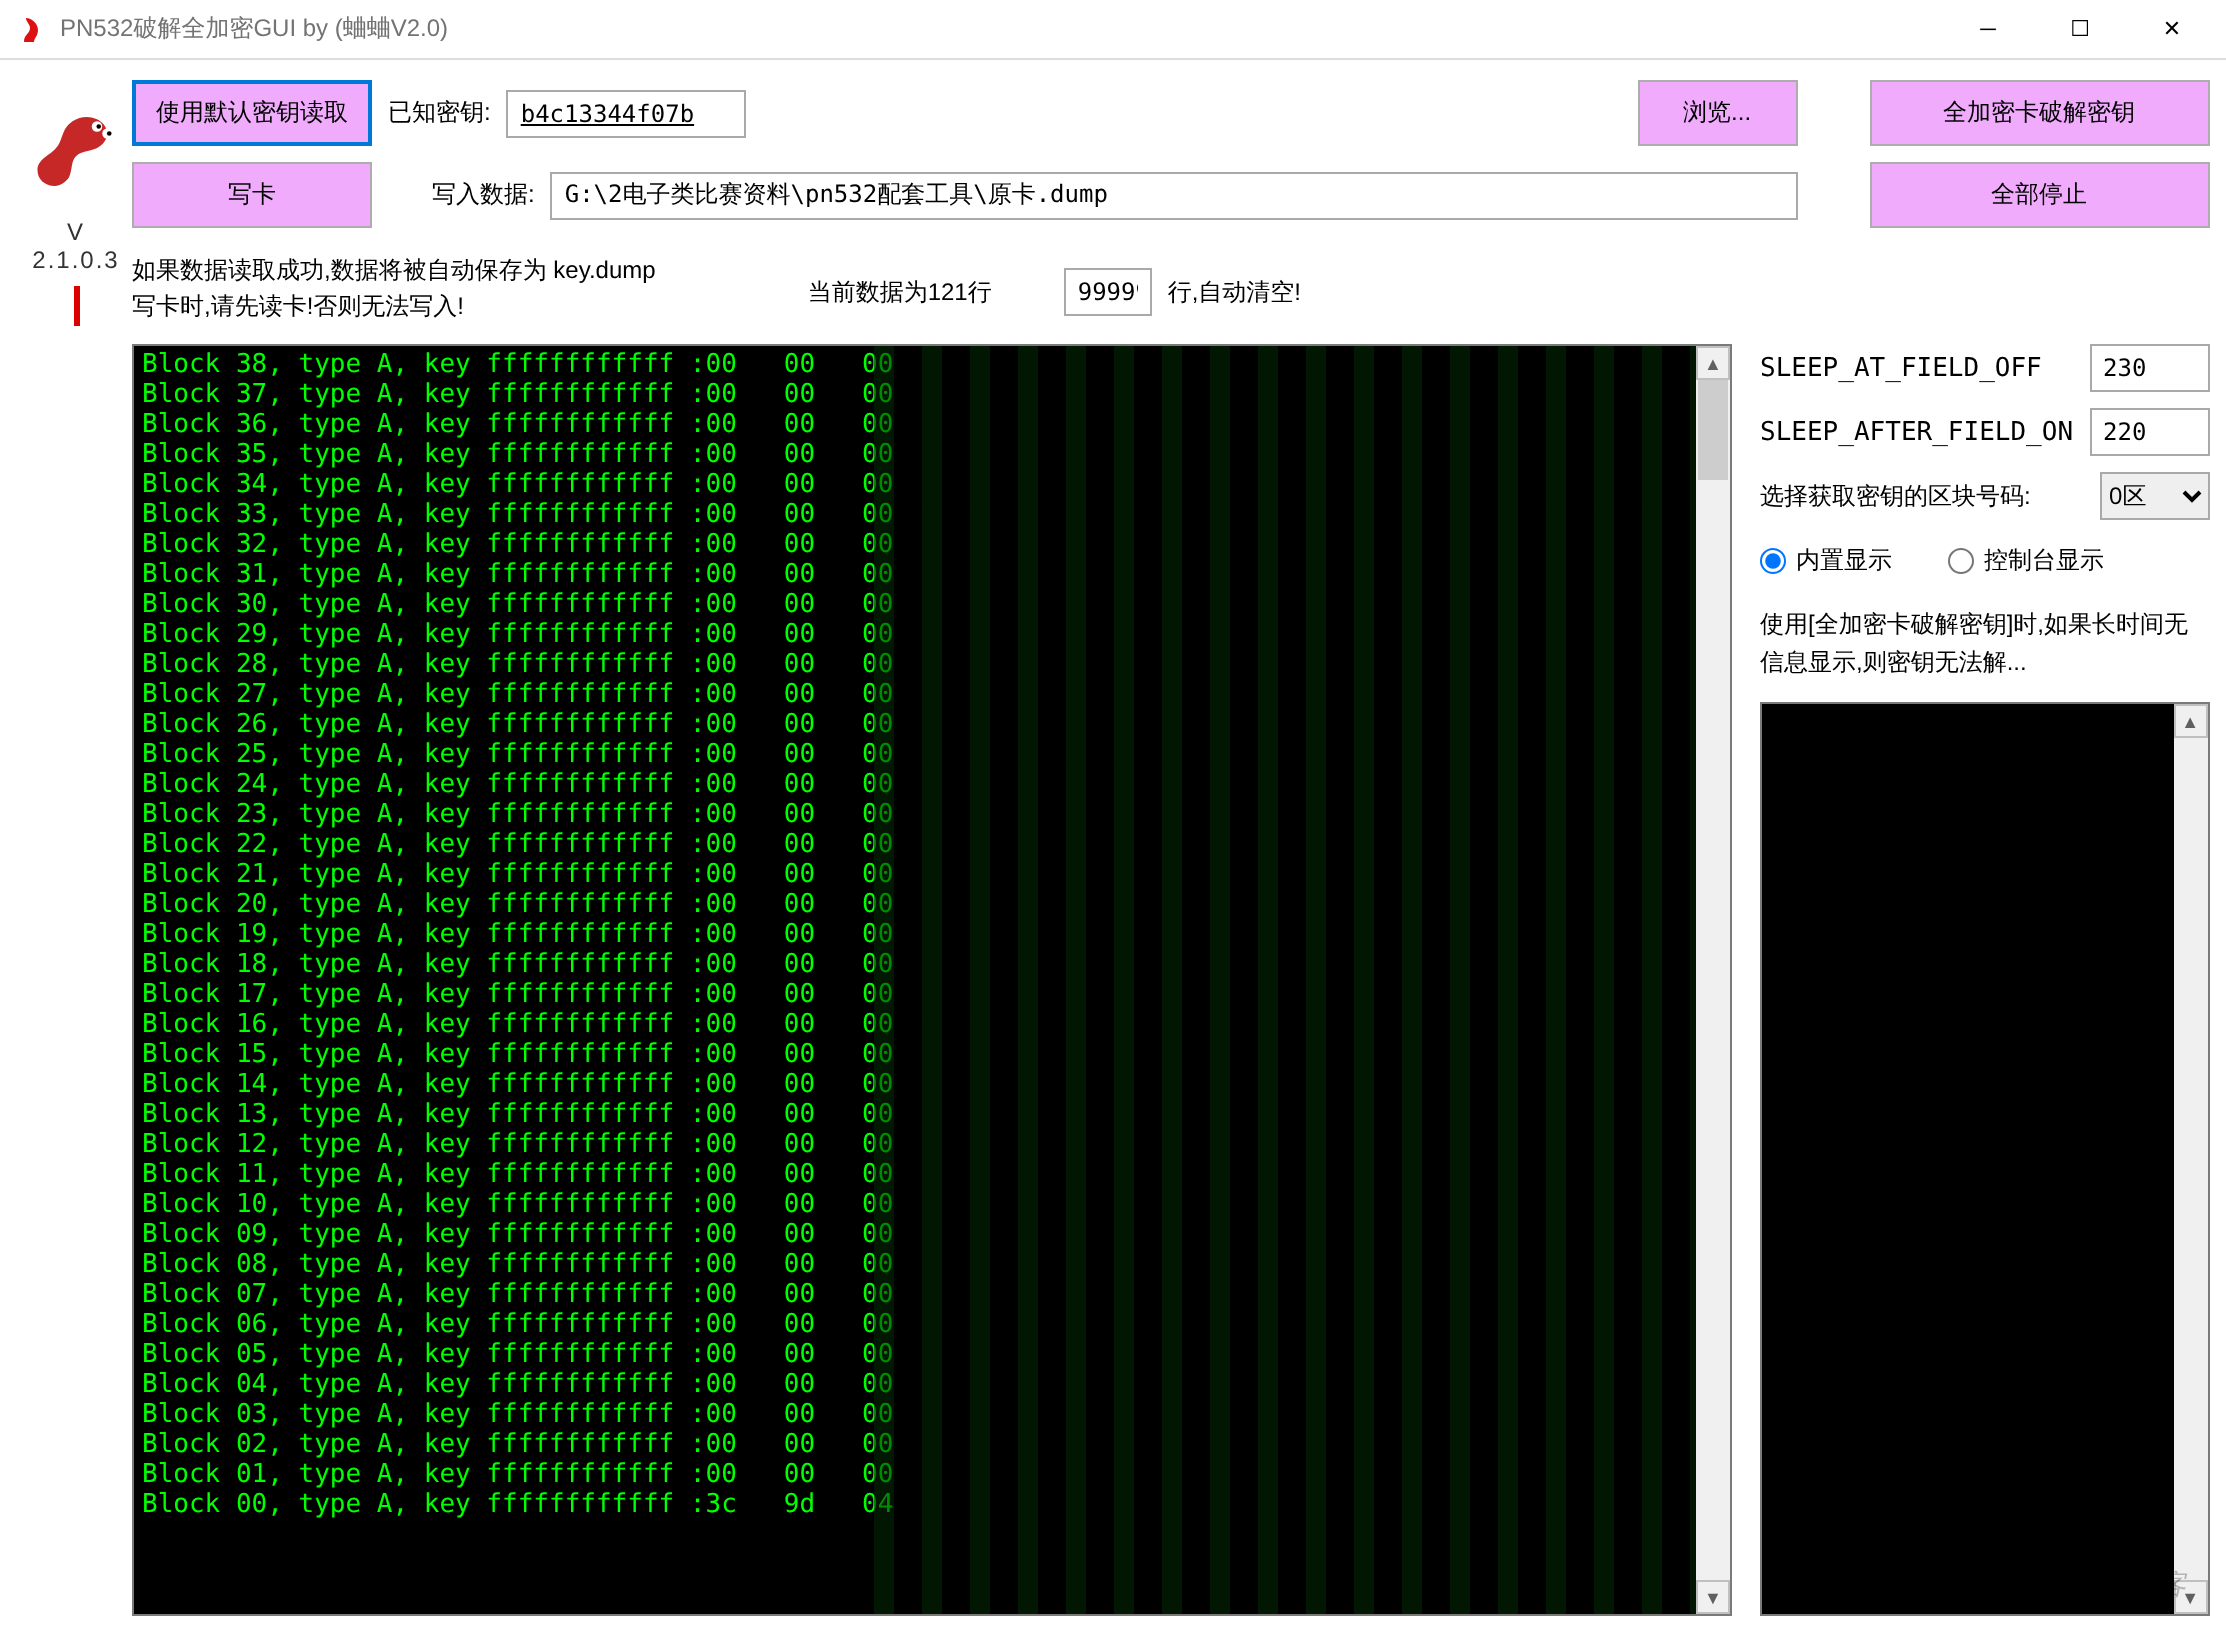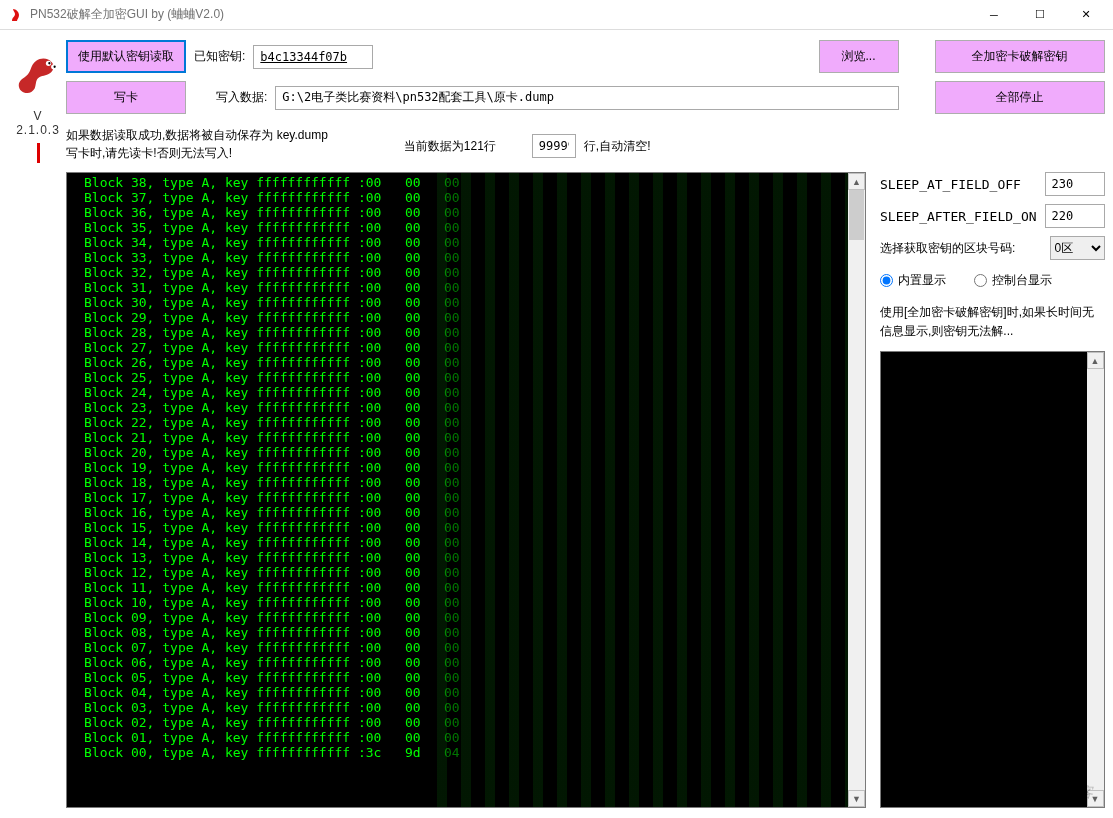--- a/index.html
+++ b/index.html
@@ -17,21 +17,21 @@
 .row { display: flex; align-items: center; gap: 8px; margin-bottom: 8px; }
 .btn { border: 1px solid #adadad; background: #f0abfc; padding: 7px 0; width: 120px; text-align: center; font-size: 12px; cursor: pointer; }
 .btn.primary { border: 2px solid #0078d7; padding: 6px 0; }
 .btn.wide { width: 170px; }
 .btn.small { width: 80px; }
 input[type=text].field { border: 1px solid #a9a9a9; padding: 3px 6px; font-size: 12px; height: 24px; font-family: Consolas, monospace; }
 .lbl { font-size: 12px; color: #000; }
 .hints { font-size: 12px; line-height: 1.5; margin: 2px 0 6px; }
 .middle { display: flex; gap: 14px; flex: 1; min-height: 0; }
 .terminal-wrap { position: relative; flex: 0 0 800px; border: 1px solid #7a7a7a; background: #000; overflow: hidden; }
-.terminal { font-family: "NSimSun", Consolas, monospace; font-size: 13px; color: #00ff00; line-height: 15px; padding: 2px 17px; white-space: pre; height: 100%; overflow: hidden; }
+.terminal { font-family: "NSimSun", Consolas, monospace; font-size: 13px; color: #00ff00; line-height: 15px; padding: 2px 4px; white-space: pre; height: 100%; overflow: hidden; }
 .stripes { position: absolute; top: 0; right: 0; bottom: 0; left: 370px; background: repeating-linear-gradient(90deg, #042a04 0, #042a04 10px, #000 10px, #000 24px); opacity: 0.55; pointer-events: none; }
 .scroll { position: absolute; right: 0; top: 0; bottom: 0; width: 17px; background: #f0f0f0; }
 .scroll .arrow { height: 17px; background: #f0f0f0; border: 1px solid #c0c0c0; display:flex;align-items:center;justify-content:center;font-size:9px;color:#606060; }
 .scroll .thumb { position: absolute; left: 1px; right: 1px; top: 17px; height: 50px; background: #cdcdcd; }
 .sidebar { flex: 1; display: flex; flex-direction: column; }
 .siderow { display: flex; align-items: center; gap: 8px; margin-bottom: 8px; justify-content: space-between; }
 .siderow .slabel { flex: 1; font-family: Consolas, monospace; font-size: 13px; }
 .siderow input { width: 60px; }
 select.combo { border: 1px solid #a9a9a9; height: 24px; font-size: 12px; width: 55px; }
 .radio-row { display: flex; gap: 28px; align-items: center; margin: 4px 0 14px; }

